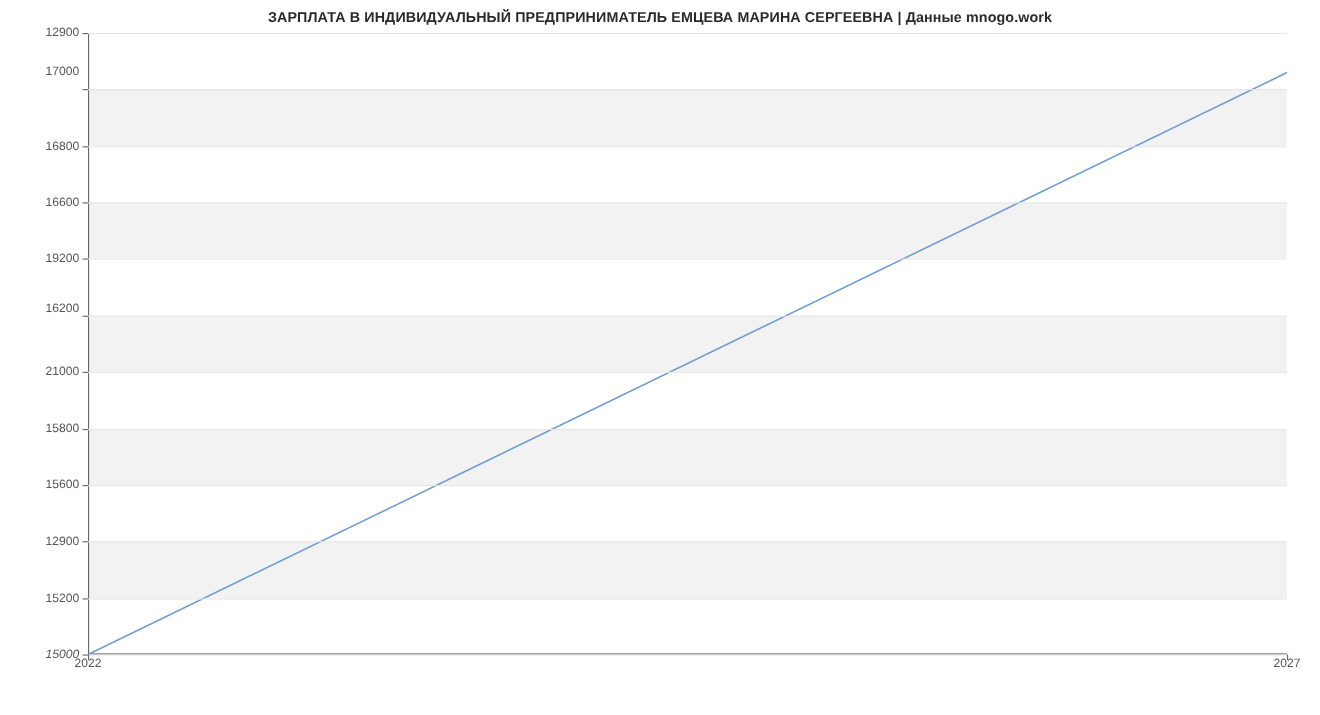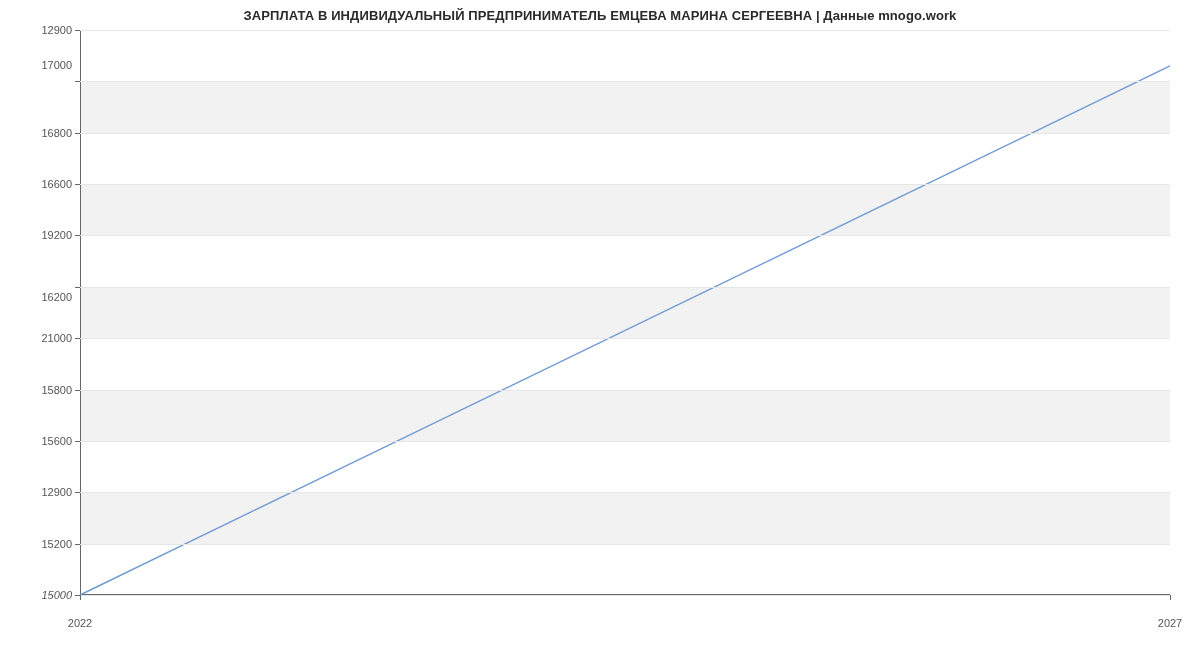--- a/index.html
+++ b/index.html
@@ -67,21 +67,21 @@
     width: 5px;
     height: 1px;
     background: #666666;
   }
   .x-tick {
     position: absolute;
     top: 100%;
     transform: translateX(-50%);
     font-size: 11px;
     color: #555555;
-    padding-top: 22px;
+    padding-top: 2px;
     white-space: nowrap;
   }
   .x-tick-mark {
     position: absolute;
     top: 100%;
     width: 1px;
     height: 5px;
     background: #666666;
   }
   svg.line-layer {
@@ -122,21 +122,21 @@
       <div class="y-tick-mark" style="top: 410.909px;"></div>
       <div class="y-tick" style="top: 410.909px;">15600</div>
       <div class="gridline" style="top: 359.545px;"></div>
       <div class="y-tick-mark" style="top: 359.545px;"></div>
       <div class="y-tick" style="top: 359.545px;">15800</div>
       <div class="gridline" style="top: 308.182px;"></div>
       <div class="y-tick-mark" style="top: 308.182px;"></div>
       <div class="y-tick" style="top: 308.182px;">21000</div>
       <div class="gridline" style="top: 256.818px;"></div>
       <div class="y-tick-mark" style="top: 256.818px;"></div>
-      <div class="y-tick" style="top: 267px; margin-left: 20px;">16200</div>
+      <div class="y-tick" style="top: 251px; margin-left: 20px;">16200</div>
       <div class="gridline" style="top: 205.455px;"></div>
       <div class="y-tick-mark" style="top: 205.455px;"></div>
       <div class="y-tick" style="top: 205.455px;">19200</div>
       <div class="gridline" style="top: 154.091px;"></div>
       <div class="y-tick-mark" style="top: 154.091px;"></div>
       <div class="y-tick" style="top: 154.091px;">16600</div>
       <div class="gridline" style="top: 102.727px;"></div>
       <div class="y-tick-mark" style="top: 102.727px;"></div>
       <div class="y-tick" style="top: 102.727px; margin-left: 16px;">16800</div>
       <div class="gridline" style="top: 51.3636px;"></div>

